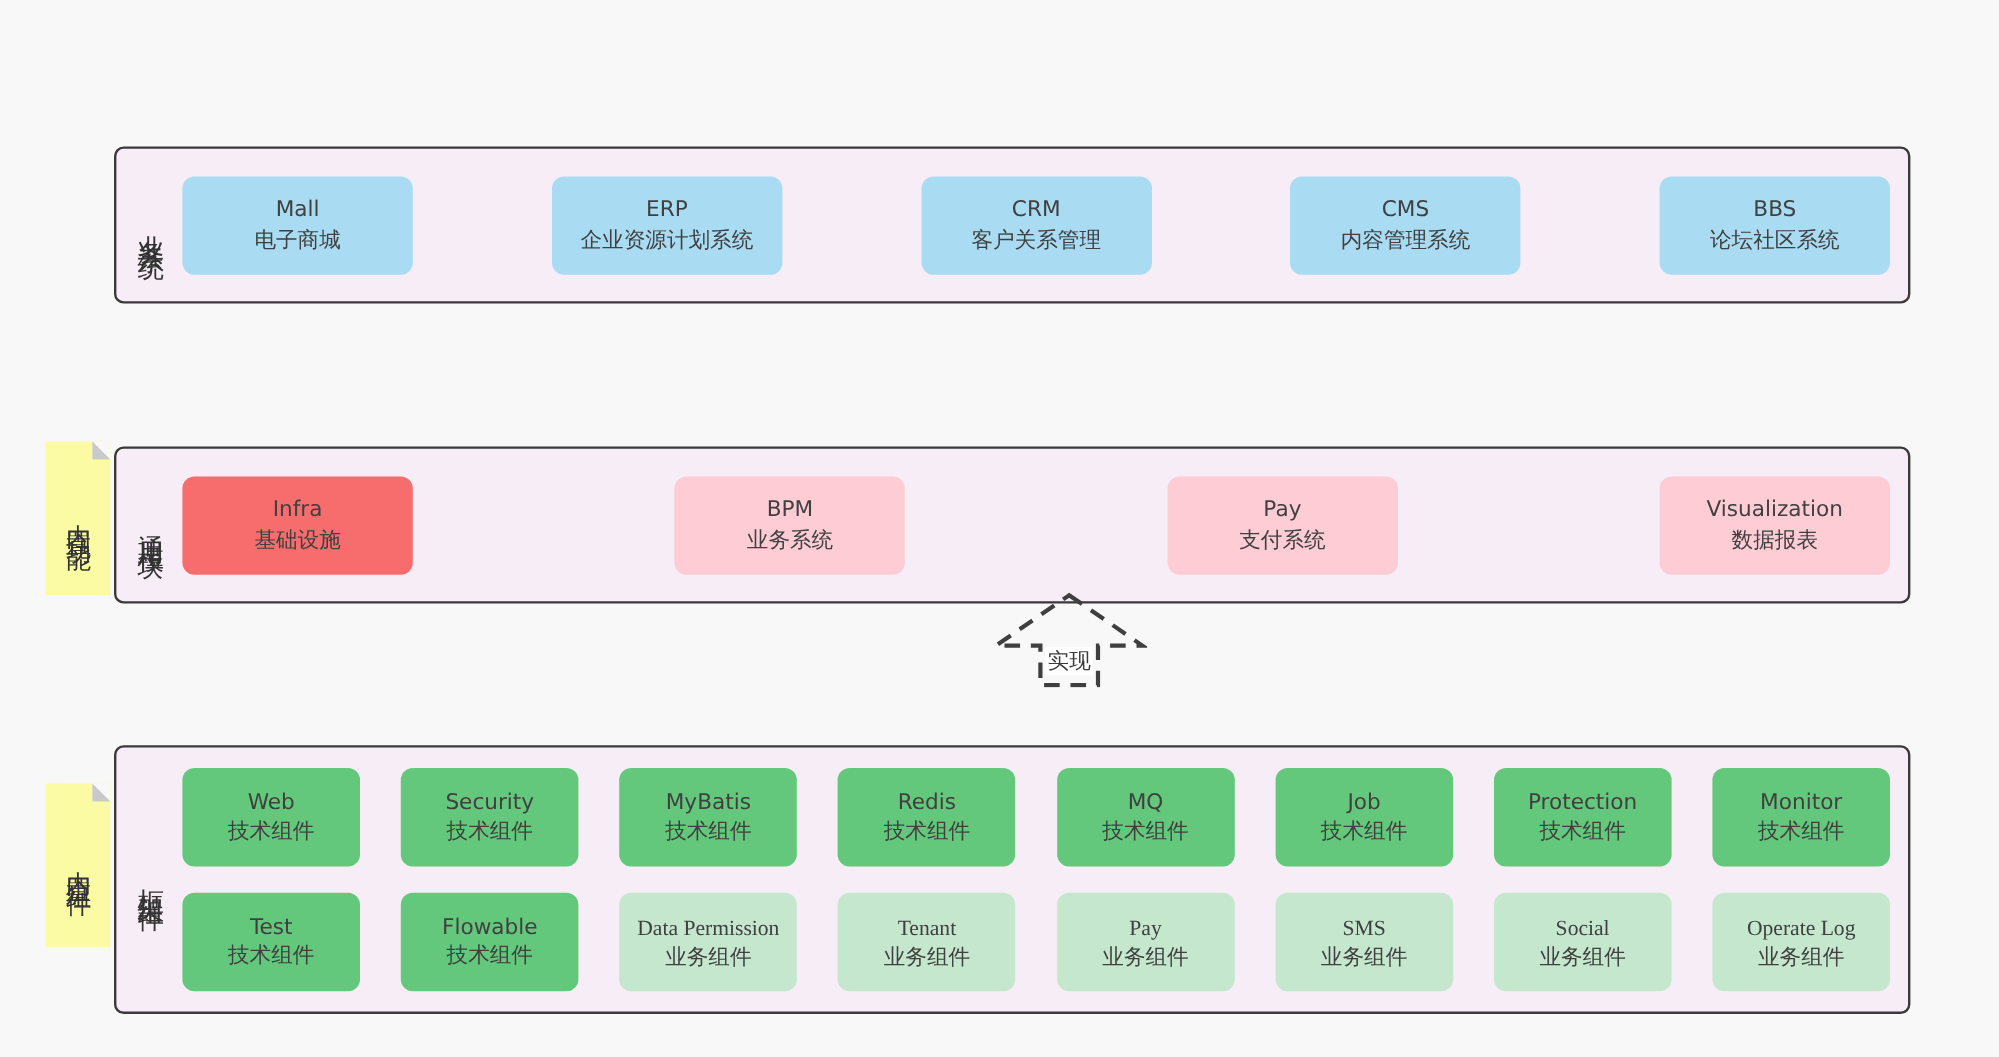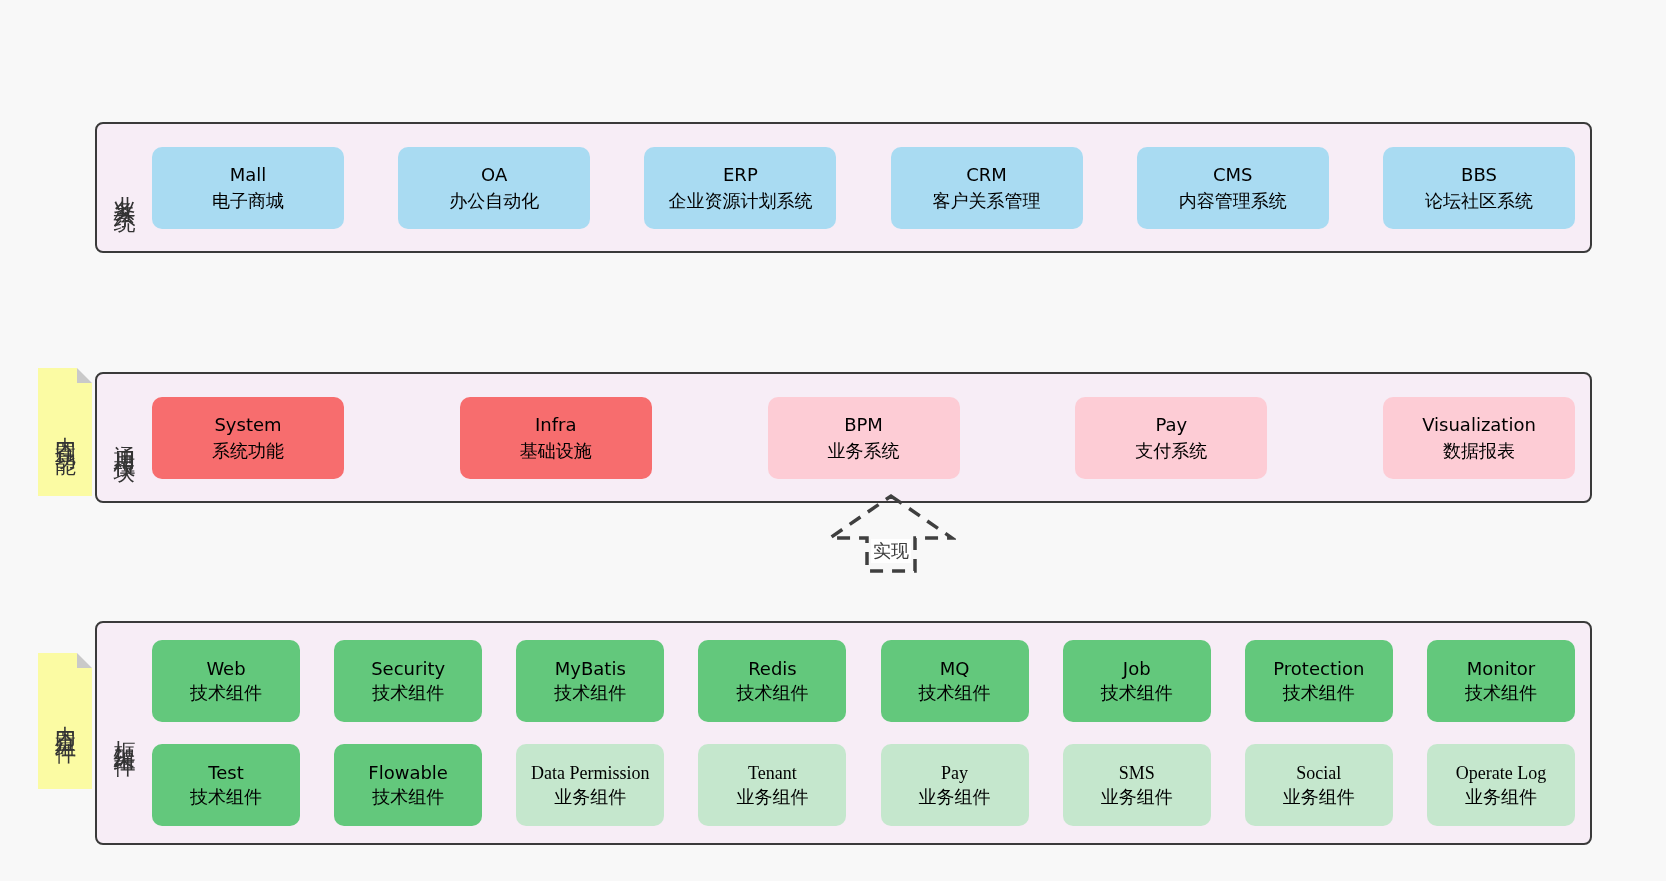--- a/index.html
+++ b/index.html
@@ -11,21 +11,21 @@
            border:2px solid #3a3a3a; border-radius:8px; display:flex; }
   .vlabel-col { width:55px; display:flex; align-items:center; justify-content:center; }
   .vlabel { writing-mode:vertical-lr; text-orientation:upright; font-size:22px;
             letter-spacing:5px; color:#333; line-height:1; }
   .content { flex:1; display:flex; flex-direction:column; justify-content:center;
              gap:22px; padding-right:15px; }
   .row { display:flex; justify-content:space-between; }
 
   .card { height:82px; border-radius:10px; display:flex; flex-direction:column;
           align-items:center; justify-content:center; text-align:center;
-          line-height:26px; font-size:18px; color:#000000; }
+          line-height:26px; font-size:18px; color:#404040; }
   .card.w6 { width:192px; }
   .card.w8 { width:148px; line-height:24px; }
   .blue  { background:#a9dbf2; }
   .red   { background:#f76d6e; }
   .pink  { background:#fdccd5; }
   .green { background:#63c87c; }
   .green-light { background:#c5e7cd;font-family:Liberation Serif, serif; }
 
   .sticky { position:absolute; left:38px; width:54px; background:#fbfba3;
             display:flex; align-items:center; justify-content:center; }
@@ -47,24 +47,20 @@
     <div class="vlabel-col">
       <div class="vlabel">业务系统</div>
     </div>
     <div class="content">
       <div class="row">
         <div class="card w6 blue">
           <div>Mall</div>
           <div>电子商城</div>
         </div>
         <div class="card w6 blue">
-          <div>OA</div>
-          <div>办公自动化</div>
-        </div>
-        <div class="card w6 blue">
           <div>ERP</div>
           <div>企业资源计划系统</div>
         </div>
         <div class="card w6 blue">
           <div>CRM</div>
           <div>客户关系管理</div>
         </div>
         <div class="card w6 blue">
           <div>CMS</div>
           <div>内容管理系统</div>
@@ -81,24 +77,20 @@
   <div class="sticky" style="top:368px; height:128px;">
     <div class="vlabel">内置功能</div>
   </div>
 
   <div class="panel" style="top:372px; height:131px;">
     <div class="vlabel-col">
       <div class="vlabel">通用模块</div>
     </div>
     <div class="content">
       <div class="row">
-        <div class="card w6 red">
-          <div>System</div>
-          <div>系统功能</div>
-        </div>
         <div class="card w6 red">
           <div>Infra</div>
           <div>基础设施</div>
         </div>
         <div class="card w6 pink">
           <div>BPM</div>
           <div>业务系统</div>
         </div>
         <div class="card w6 pink">
           <div>Pay</div>

